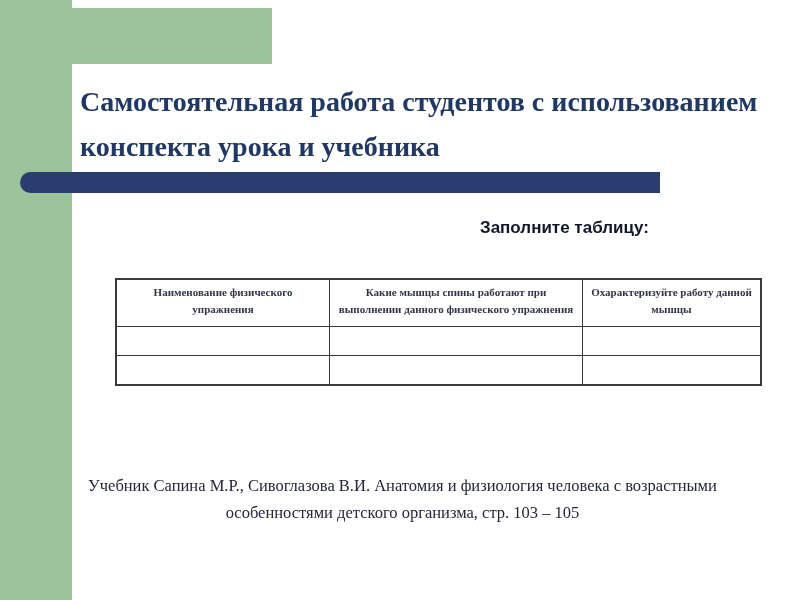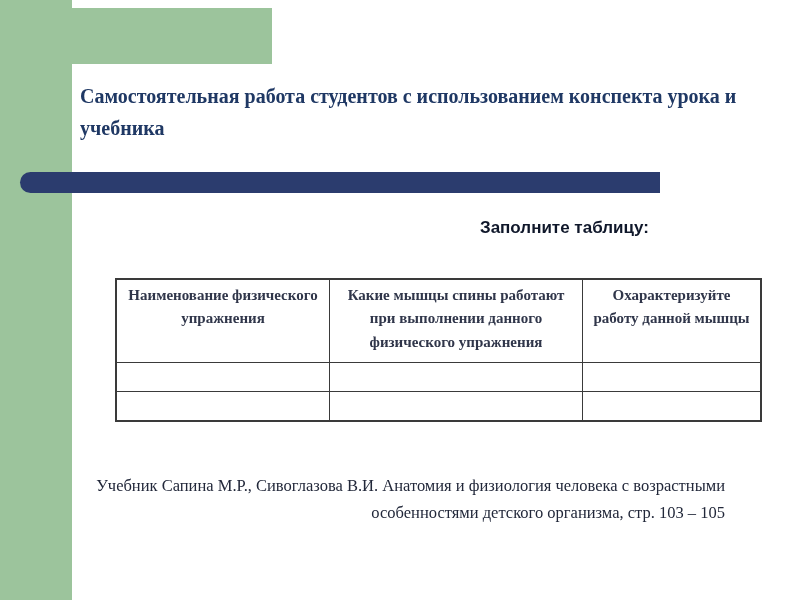--- a/index.html
+++ b/index.html
@@ -31,21 +31,21 @@
     height: 56px;
     background: #9cc49c;
   }
   .slide-title {
     position: absolute;
     left: 80px;
     top: 80px;
     width: 690px;
     font-family: "Liberation Serif", serif;
     font-weight: bold;
-    font-size: 20px;
+    font-size: 28px;
     line-height: 1.6;
     color: #1f3864;
   }
   .divider-bar {
     position: absolute;
     left: 20px;
     top: 172px;
     width: 640px;
     height: 21px;
     background: #2b3c6e;
@@ -71,41 +71,41 @@
   }
   table.worksheet, table.worksheet td, table.worksheet th {
     border: 1px solid #3a3a3a;
   }
   table.worksheet {
     border: 2px solid #3a3a3a;
   }
   table.worksheet th {
     font-family: "Liberation Serif", serif;
     font-weight: bold;
-    font-size: 15px;
+    font-size: 11px;
     line-height: 1.55;
     color: #30364a;
     text-align: center;
     vertical-align: top;
     padding: 4px 6px 8px 6px;
     background: #ffffff;
   }
   table.worksheet td.empty-cell {
     height: 26px;
     background: #ffffff;
   }
   .col-1 { width: 200px; }
   .col-2 { width: 240px; }
   .col-3 { width: 165px; margin-left: 24px; }
   .footer-note {
     position: absolute;
     left: 80px;
     top: 472px;
     width: 645px;
-    text-align: right;
+    text-align: center;
     font-family: "Liberation Serif", serif;
     font-size: 16.5px;
     line-height: 1.65;
     color: #22283a;
   }
 </style>
 </head>
 <body>
 
 <div class="slide">

